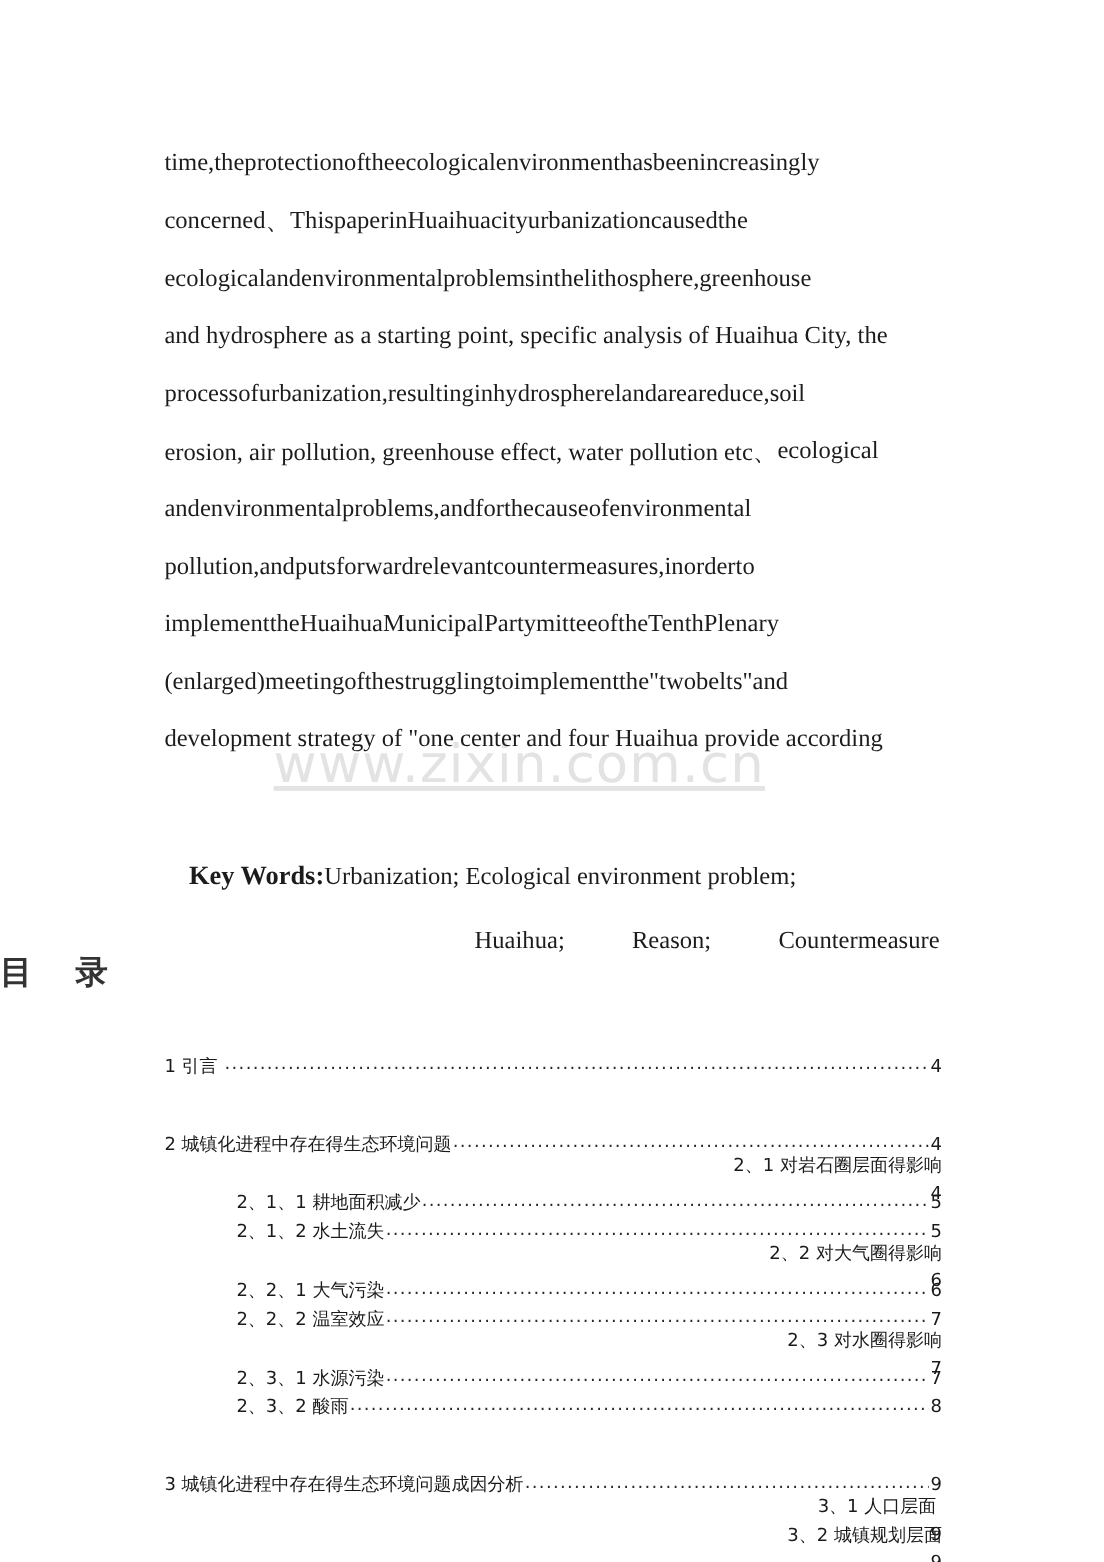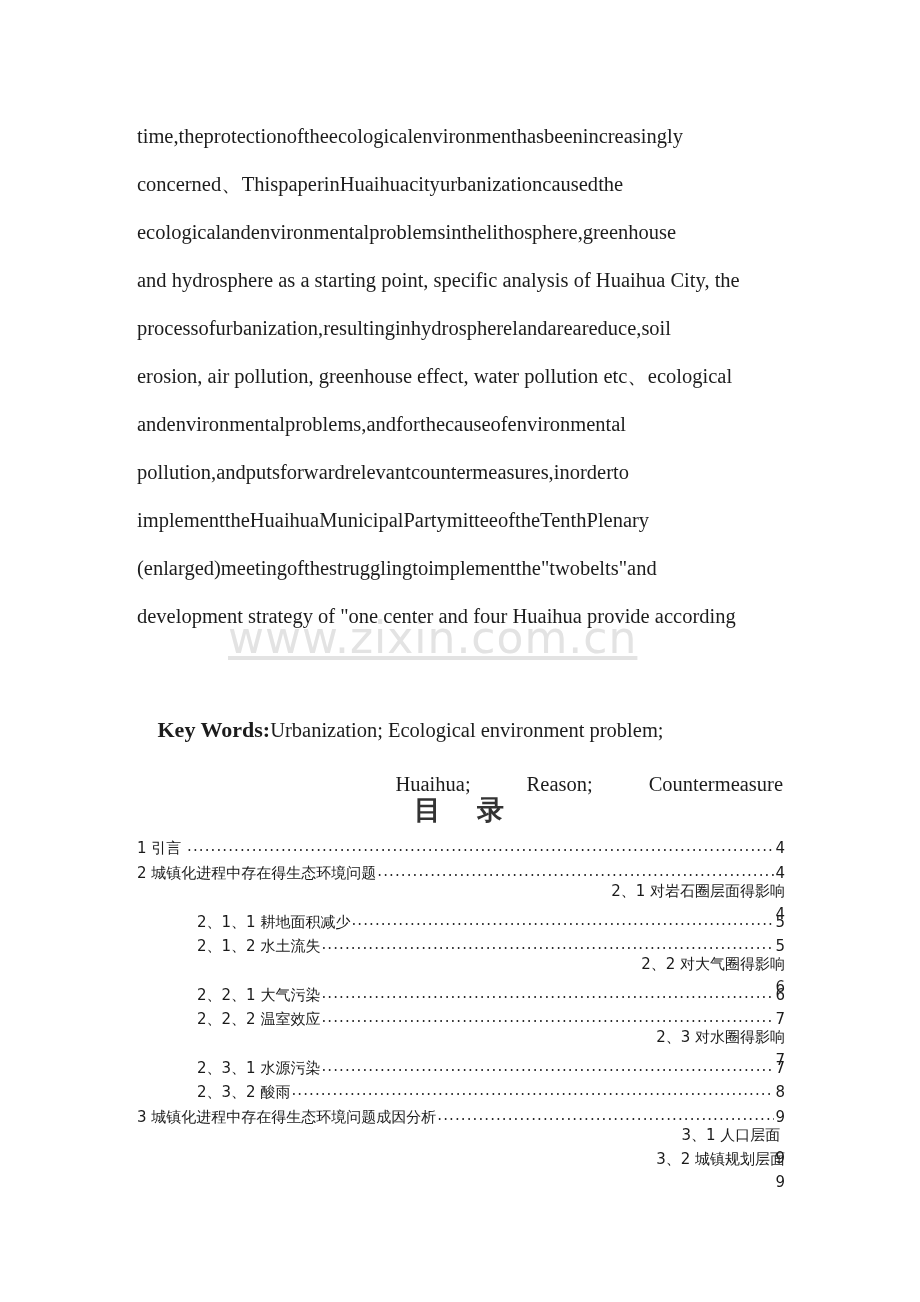--- a/index.html
+++ b/index.html
@@ -80,21 +80,21 @@
     display: inline-block;
     width: 56px;
   }
 
   
   .toc-heading {
     position: absolute;
     left: 0;
     top: 792px;
     width: 920px;
-    text-align: center;
+    text-align: left;
     font-family: "DejaVu Sans", sans-serif;
     font-size: 27px;
     font-weight: bold;
     letter-spacing: 2px;
     color: #333333;
   }
   .toc-heading .sp {
     display: inline-block;
     width: 34px;
   }
@@ -130,21 +130,21 @@
     color: #2a2a2a;
     line-height: 1;
   }
   .toc-row .page-num {
     flex: 0 0 auto;
     padding-bottom: 3px;
     font-size: 15px;
     text-align: right;
     min-width: 9px;
   }
-  .toc-row.lvl1 { padding-left: 0px; }
+  .toc-row.lvl1 { padding-left: 0px; margin-top: 40px; }
   .toc-row.lvl2 { padding-left: 30px; flex-direction: column; }
   .toc-row.lvl3 { padding-left: 60px; }
 
   
   .watermark {
     position: absolute;
     left: 228px;
     top: 612px;
     width: 470px;
     font-family: "DejaVu Sans", sans-serif;

